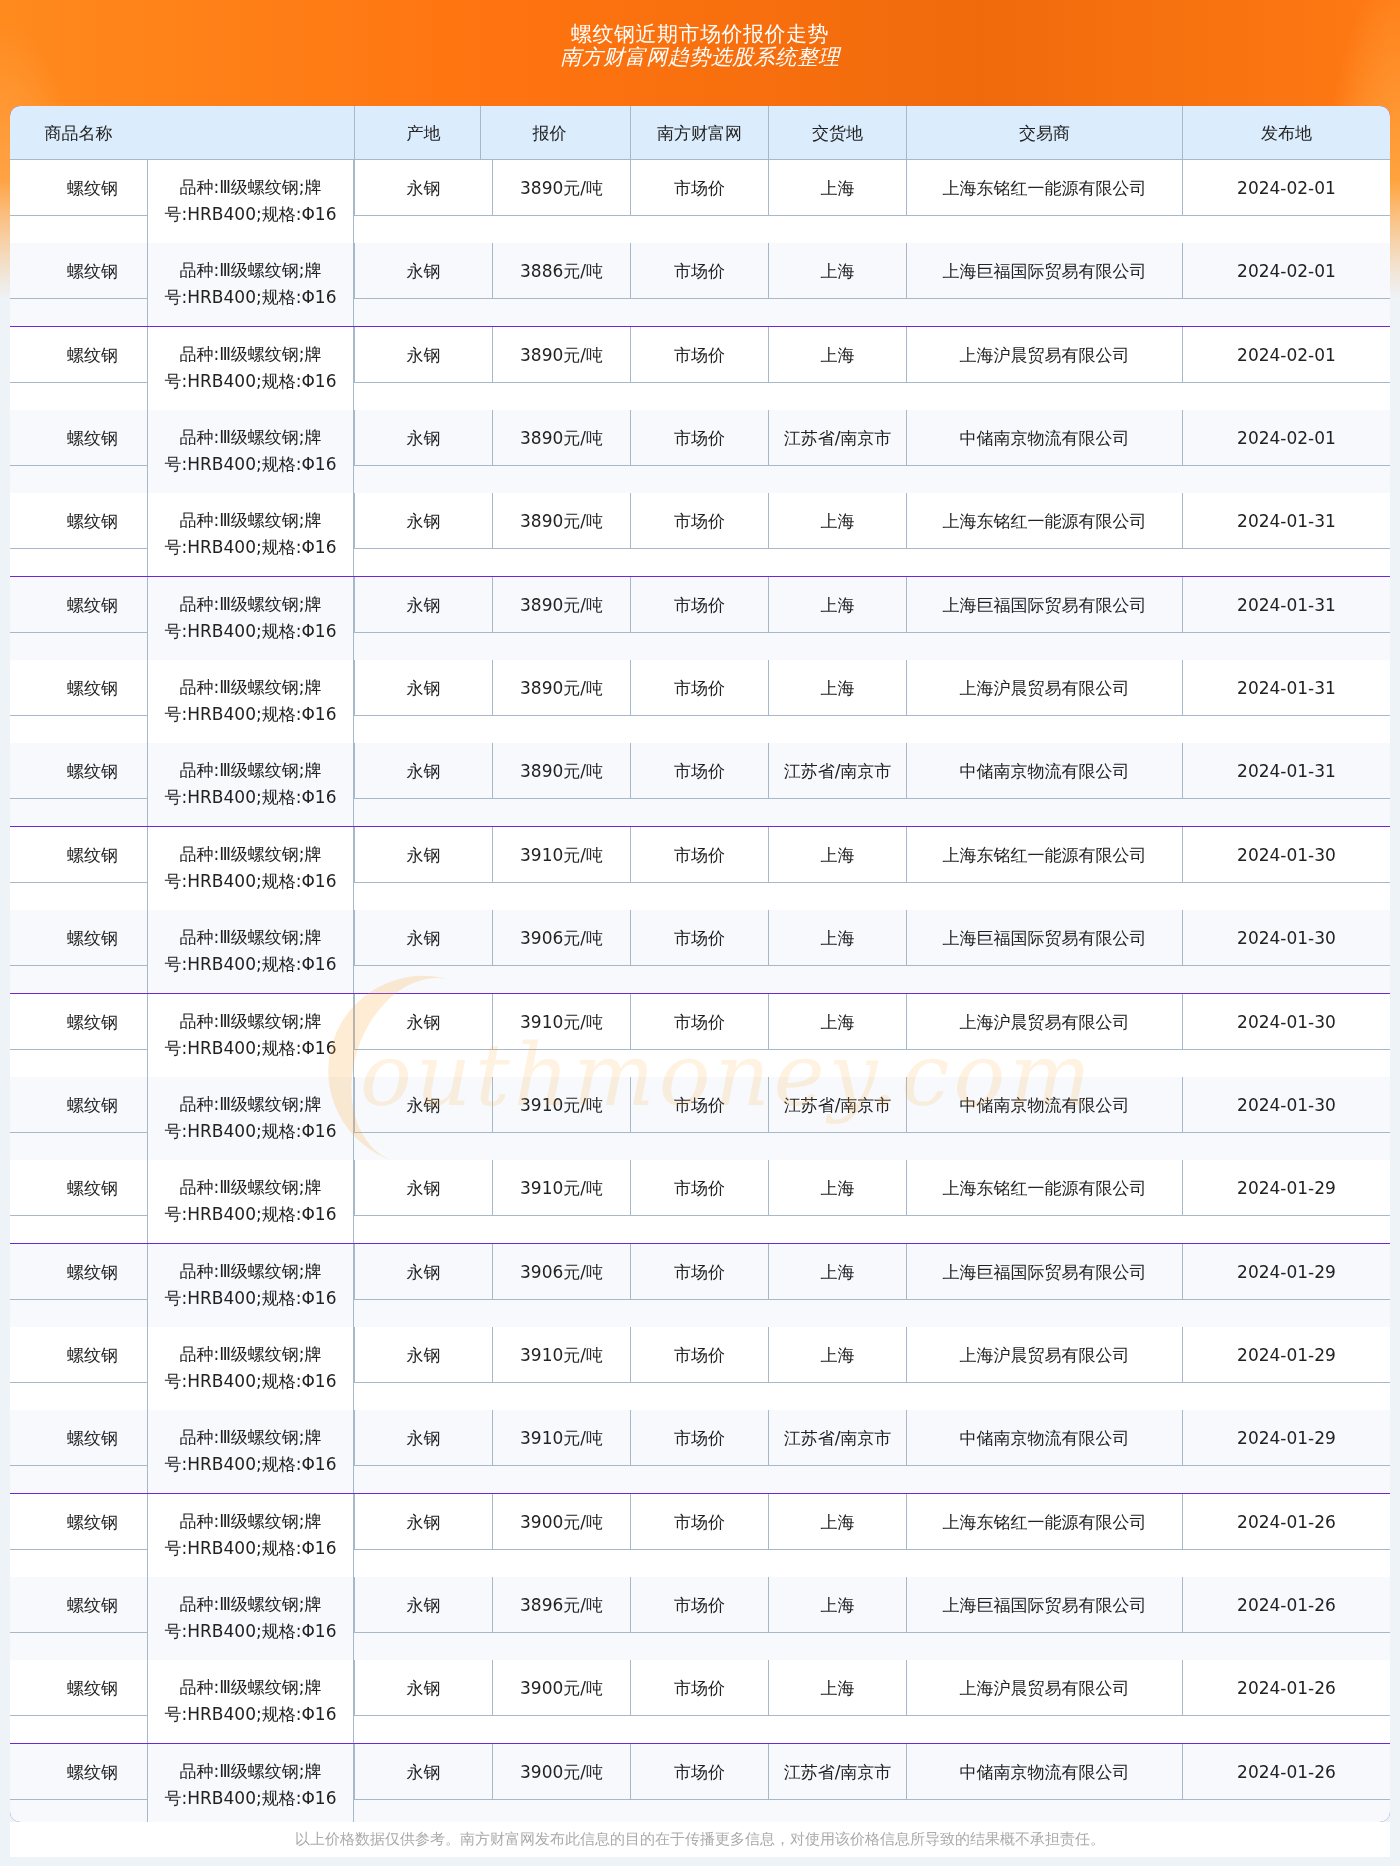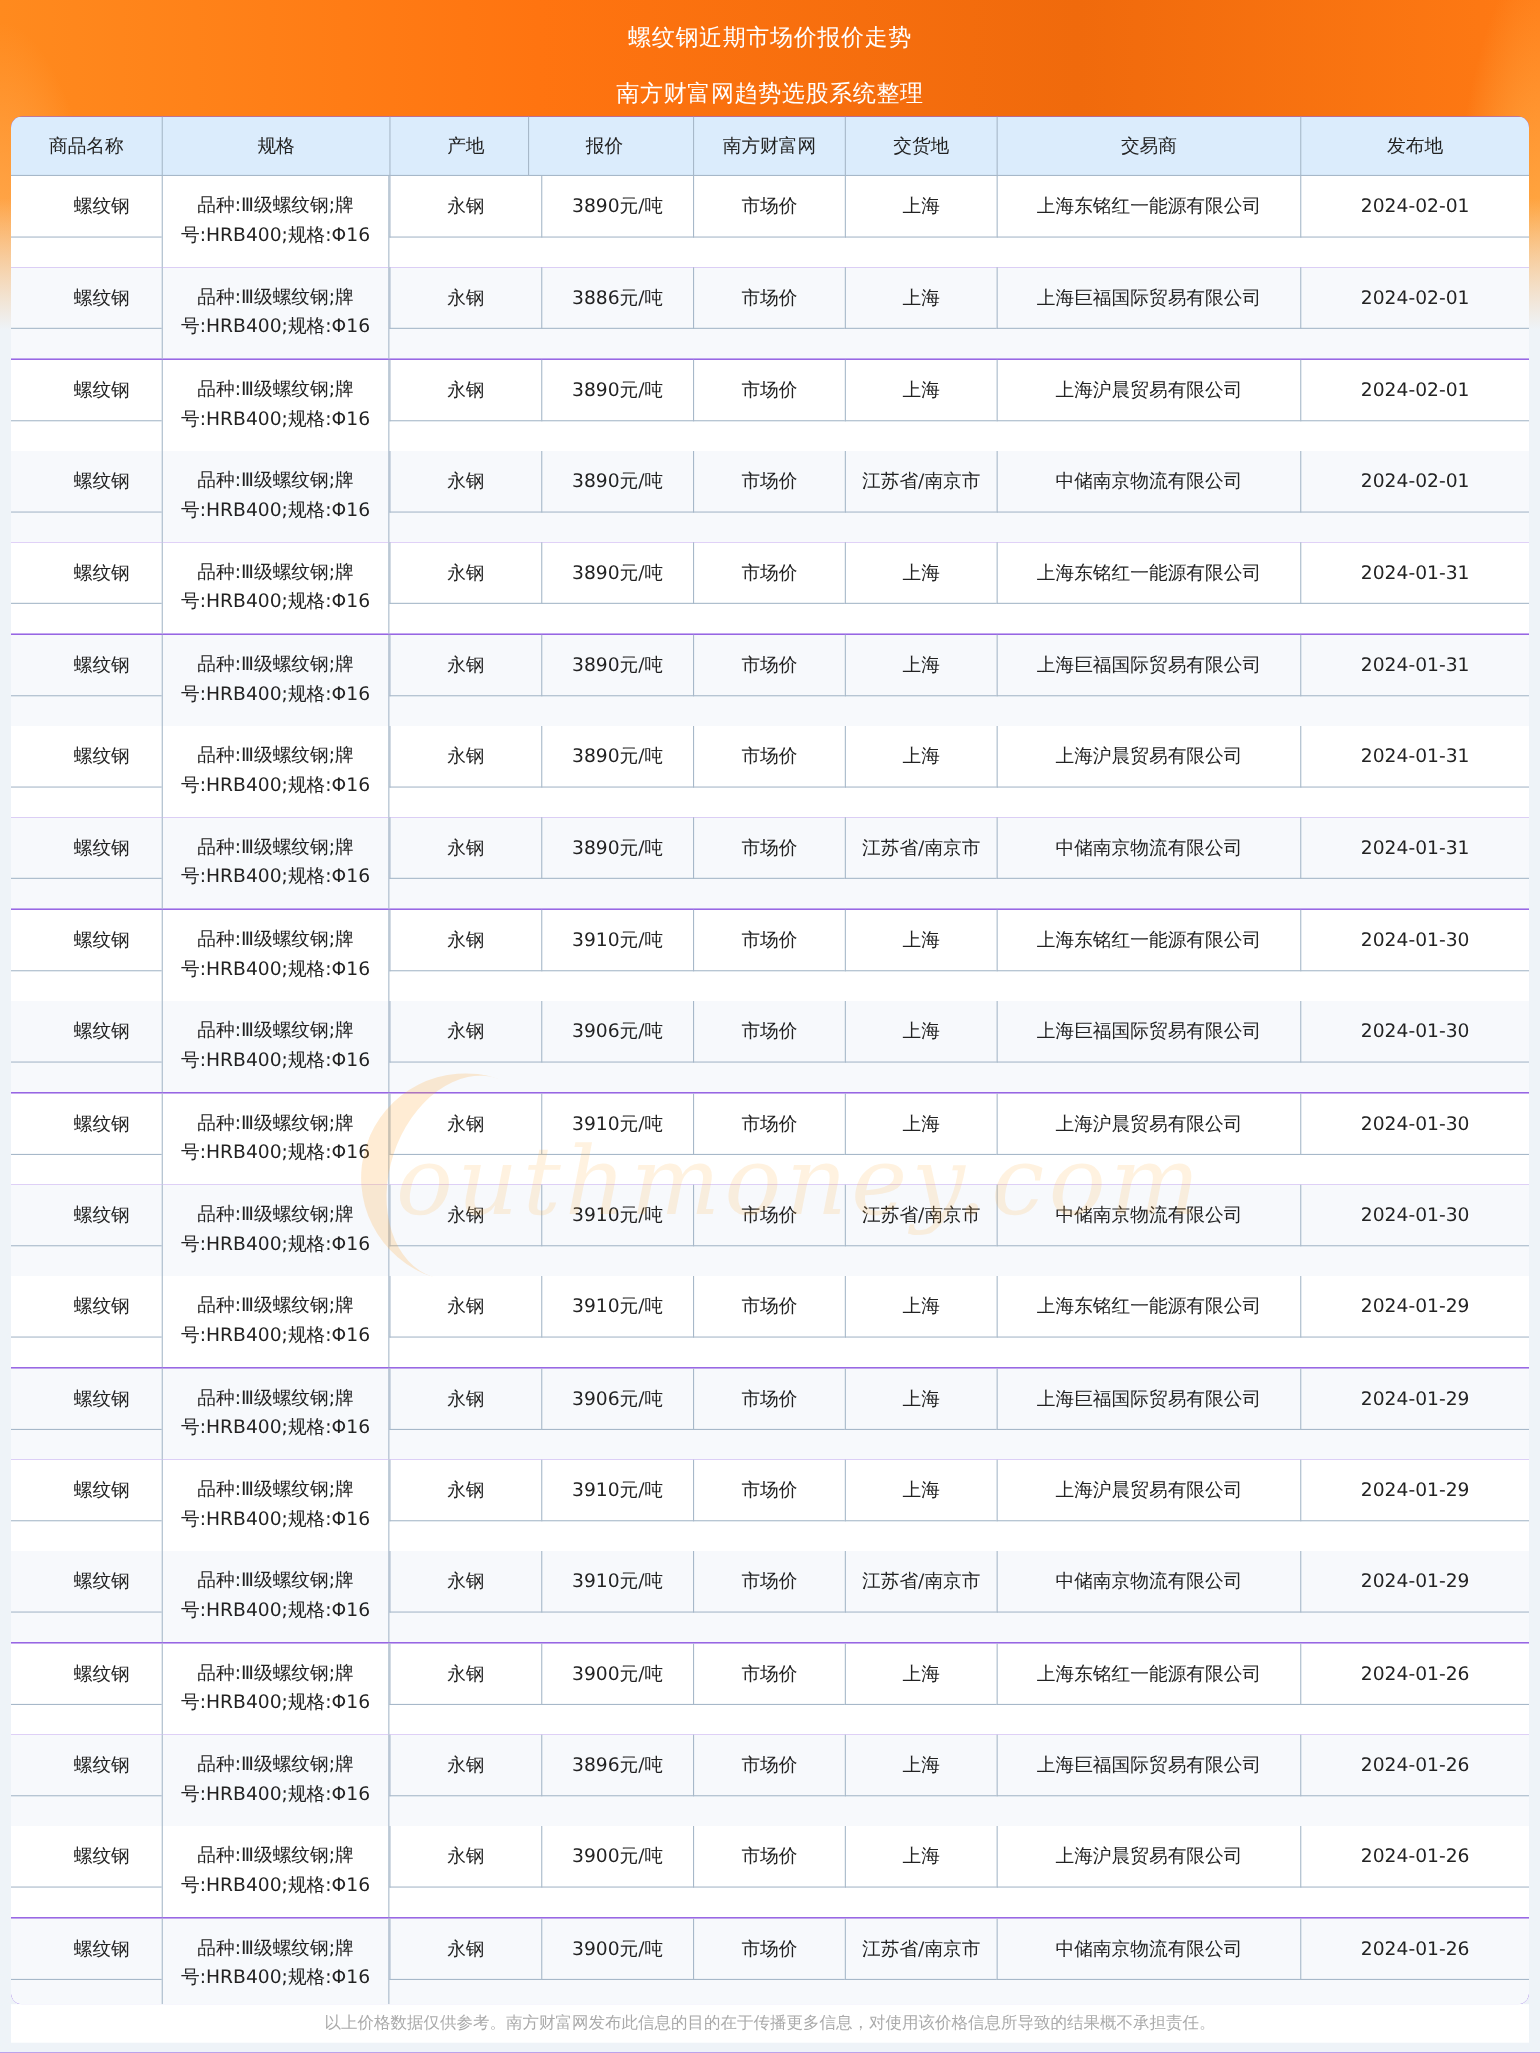--- a/index.html
+++ b/index.html
@@ -20,21 +20,21 @@
   }
   .banner::after {
     content: ""; position: absolute; left: 0; right: 0; bottom: 0; height: 120px;
     background: linear-gradient(180deg, rgba(238,243,248,0) 0%, rgba(238,243,248,1) 100%);
   }
   .title {
     position: absolute; left: 0; width: 1400px; text-align: center;
     color: #fff; font-size: 21px; line-height: 30px; letter-spacing: 0.5px;
   }
   .title.t1 { top: 19px; }
-  .title.t2 { top: 70px; }
+  .title.t2 { top: 42px; font-style: italic; }
 
   .table {
     position: absolute; left: 10px; top: 106px; width: 1380px; height: 1716px;
     background: #6d28d9; border-radius: 10px; overflow: hidden;
   }
   .thead {
     position: absolute; left: 0; top: 0; width: 1380px; height: 54px;
     background: #dbecfc; border-bottom: 1px solid #a7b8c9;
   }
   .th {
@@ -88,21 +88,20 @@
 </head>
 <body>
 
 <div class="banner"></div>
 <div class="title t1">螺纹钢近期市场价报价走势</div>
 <div class="title t2">南方财富网趋势选股系统整理</div>
 
 <div class="table">
   <div class="thead">
     <div class="th first" style="left:0;width:137px">商品名称</div>
-    <div class="th" style="left:137px;width:207px">规格</div>
     <div class="th" style="left:344px;width:138px">产地</div>
     <div class="th" style="left:470px;width:138px">报价</div>
     <div class="th" style="left:620px;width:138px">南方财富网</div>
     <div class="th" style="left:758px;width:138px">交货地</div>
     <div class="th" style="left:1172px;width:208px">发布地</div>
     <div class="th" style="left:896px;width:276px">交易商</div>
   </div>
   <div id="tbody">
       <div class="row odd" style="top: 54px;">
         <div class="cell first" style="left: 0px; width: 137px;">螺纹钢</div>

